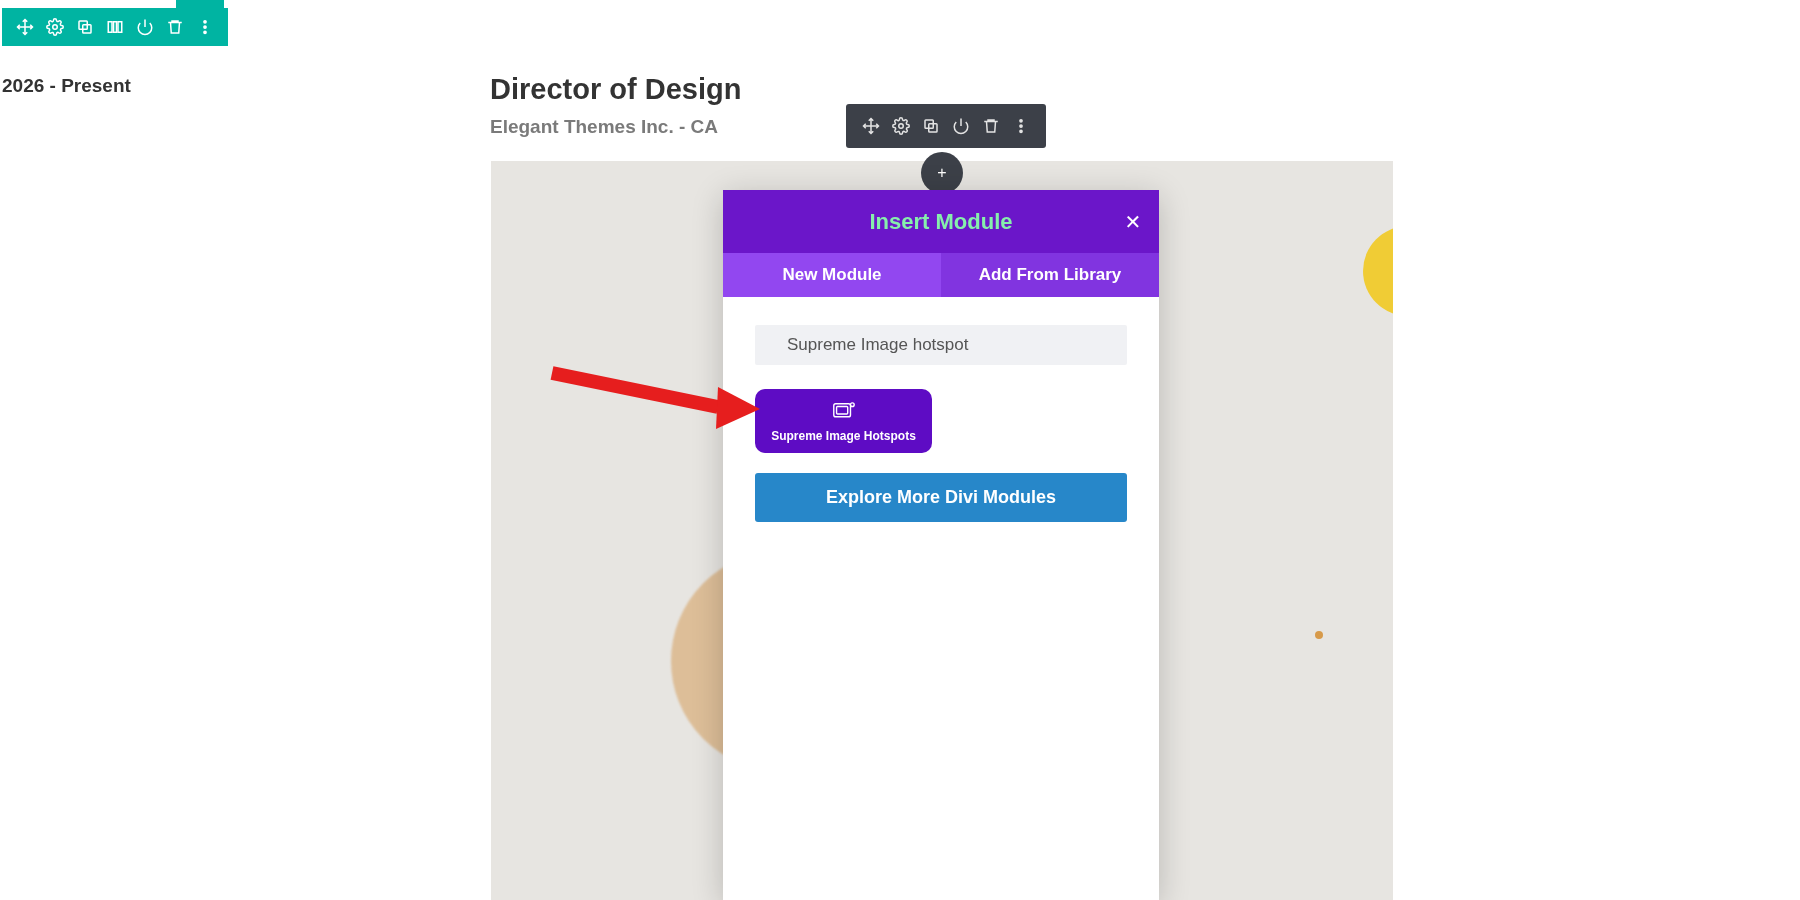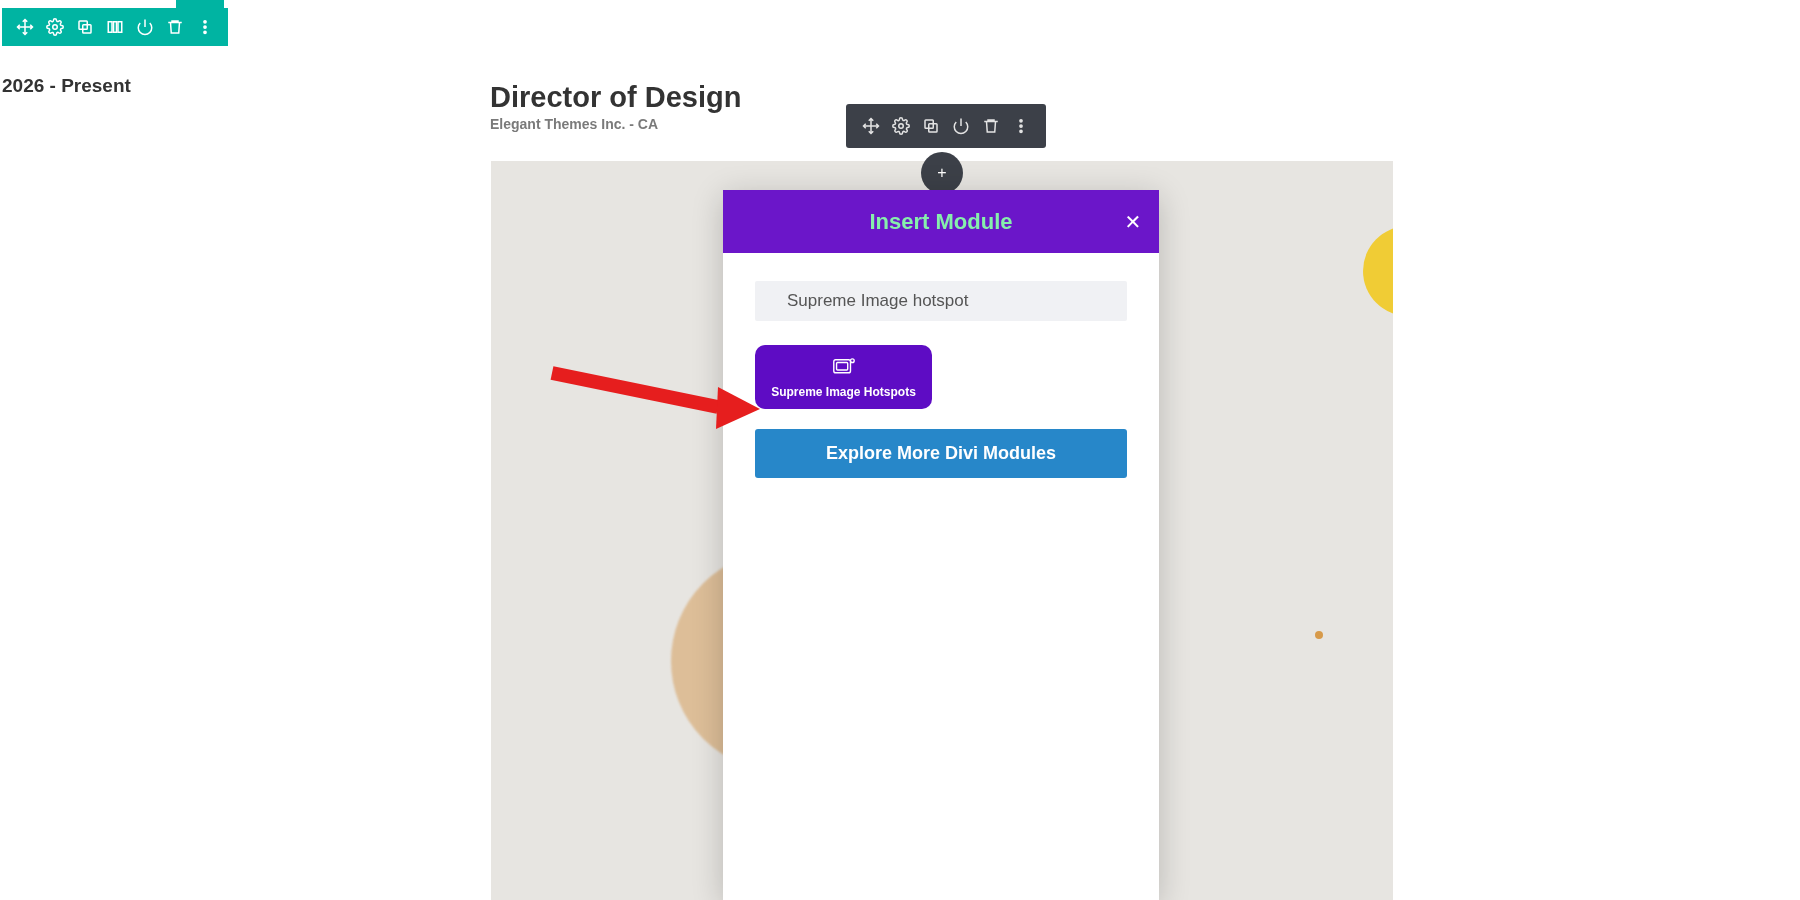--- a/index.html
+++ b/index.html
@@ -6,22 +6,22 @@
     body { font-family: -apple-system, BlinkMacSystemFont, "Segoe UI", Arial, sans-serif; background: #fff; width: 1800px; height: 900px; overflow: hidden; position: relative; }
 
     
     .section-tab { position: absolute; left: 176px; top: 0; width: 48px; height: 8px; background: #00b4a2; z-index: 4; }
     .section-toolbar { position: absolute; left: 2px; top: 8px; display: flex; gap: 0; background: #00b4a2; padding: 6px 8px; z-index: 4; }
     .section-toolbar .tb-btn { width: 30px; height: 26px; display: flex; align-items: center; justify-content: center; cursor: pointer; color: #fff; }
     .tb-btn svg { width: 18px; height: 18px; stroke: #fff; fill: none; stroke-width: 2; }
 
     
     .date-range { position: absolute; left: 2px; top: 75px; font-size: 19px; font-weight: 700; color: #333; }
-    .title { position: absolute; left: 490px; top: 73px; font-size: 29px; font-weight: 800; color: #333; margin-top: 8px; }
-    .subtitle { position: absolute; left: 490px; top: 116px; font-size: 14px; font-weight: 600; color: #7a7a7a; }
+    .title { position: absolute; left: 490px; top: 73px; font-size: 29px; font-weight: 800; color: #333; }
+    .subtitle { position: absolute; left: 490px; top: 116px; font-size: 19px; font-weight: 600; color: #7a7a7a; }
 
     
     .image-area { position: absolute; left: 491px; top: 161px; width: 902px; height: 739px; background: #e7e5e1; overflow: hidden; }
     .ring { position: absolute; width: 220px; height: 220px; border-radius: 50%; border: 60px solid #e3b072; filter: blur(1px); opacity: 0.6; }
     .ring.r1 { left: 180px; top: 390px; border-color: #d7a569; }
     .yellow { position: absolute; right: -60px; top: 65px; width: 90px; height: 90px; border-radius: 50%; background: #f0cc35; }
     .dot { position: absolute; right: 70px; top: 470px; width: 8px; height: 8px; border-radius: 50%; background: #d79a4a; }
 
     
     .row-toolbar { position: absolute; left: 846px; top: 104px; display: flex; gap: 0; background: #3c4048; padding: 8px 10px; border-radius: 3px; z-index: 5; }
@@ -151,20 +151,24 @@
 
 <div class="add-circle">
   <span>+</span>
 </div>
 
 <div class="modal">
   <div class="modal-header">
     <div class="modal-title">Insert Module</div>
     <div class="modal-close">✕</div>
   </div>
+  <div class="modal-tabs">
+    <div class="tab active">New Module</div>
+    <div class="tab">Add From Library</div>
+  </div>
   <div class="modal-body">
     <input class="search-input" value="Supreme Image hotspot" style="">
     <div class="module-card">
       <div class="module-card-icon">
         <svg viewBox="0 0 28 22" stroke="#fff" fill="none" stroke-width="1.5">
             <rect x="3" y="3" width="18" height="14" rx="2"></rect>
             <rect x="6" y="6" width="12" height="8" rx="1"></rect>
             <circle cx="23" cy="4" r="2"></circle>
           </svg>
       </div>

